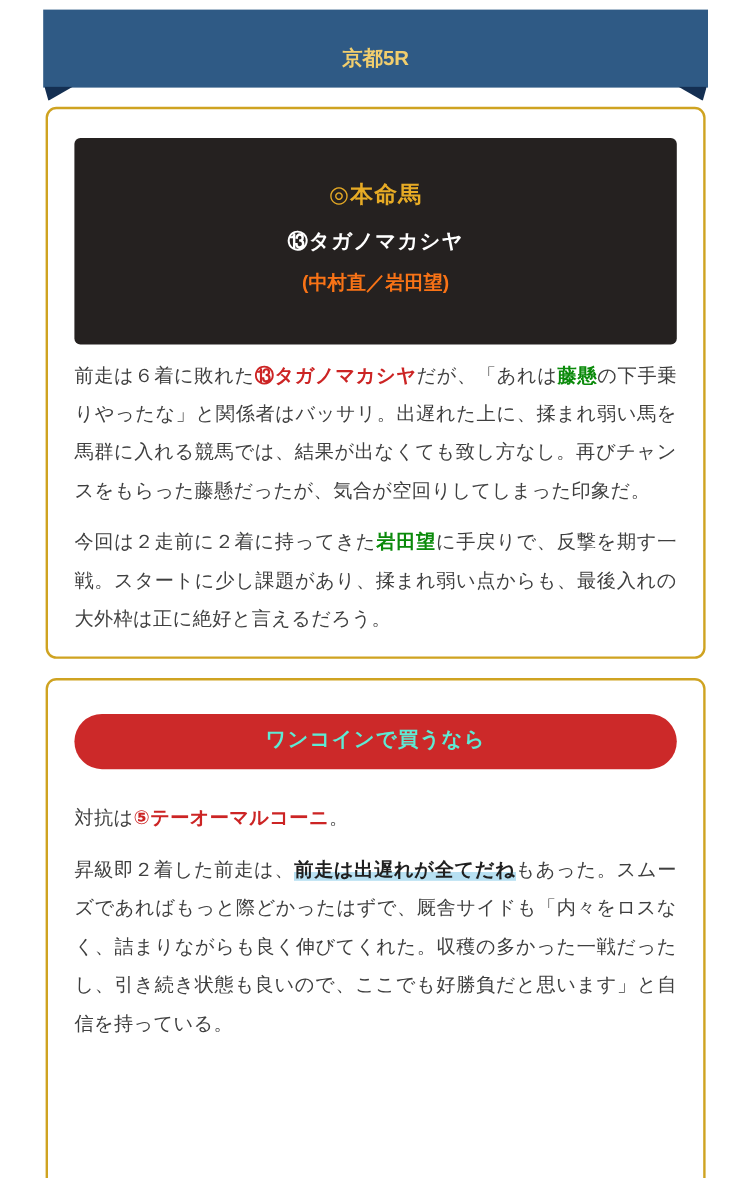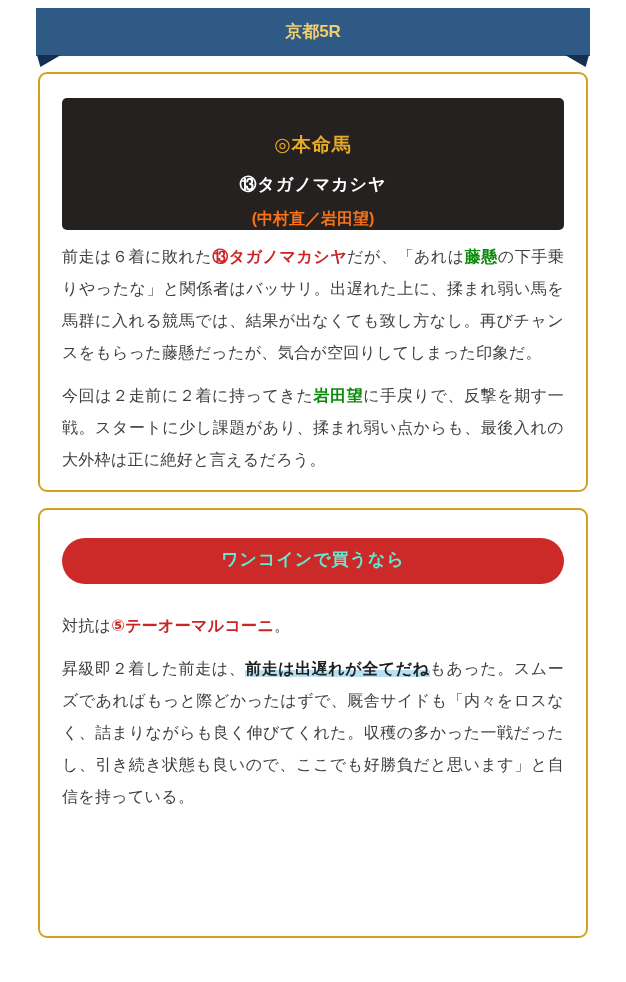--- a/index.html
+++ b/index.html
@@ -13,39 +13,39 @@
   html,body{margin:0;padding:0;}
   body{
     width:626px;height:982px;overflow:hidden;background:#ffffff;
     font-family:"Liberation Sans","DejaVu Sans",sans-serif;
   }
   
   .ribbon{
     position:relative;margin:8px 36px 0;
     background:var(--header-bg);color:var(--header-text);
     text-align:center;font-weight:700;font-size:17px;line-height:31px;
-    padding:8px 0 9px;
+    padding:25px 0 9px;
   }
   .ribbon::before,.ribbon::after{
     content:"";position:absolute;bottom:-11px;width:24px;height:12px;
     background:var(--fold);
   }
   .ribbon::before{left:1px;clip-path:polygon(0 0,100% 0,14% 100%);}
   .ribbon::after{right:1px;clip-path:polygon(0 0,100% 0,86% 100%);}
   
   .card{
     margin:16px 38px 0;background:#fff;
     border:2px solid var(--card-border);border-radius:9px;
     padding:24px 22px 14px;
   }
   .card-bet{height:430px;padding-top:28px;}
   
   .pick-box{
     background:var(--box-bg);border-radius:5px;text-align:center;
-    padding:34px 10px 0;height:132px;
+    padding:34px 10px 0;height:172px;
   }
   .pick-label{color:var(--gold);font-size:19px;font-weight:700;letter-spacing:1px;}
   .pick-horse{color:#ffffff;font-size:17px;font-weight:700;margin-top:15px;letter-spacing:1px;}
   .pick-connections{color:#f97316;font-size:16px;font-weight:700;margin-top:13px;}
   
   .para{
     margin:11px 0 0;font-size:16px;line-height:32px;
     color:var(--text);letter-spacing:0.3px;text-align:justify;
   }
   .seg.red-bold{color:var(--red);font-weight:700;}

